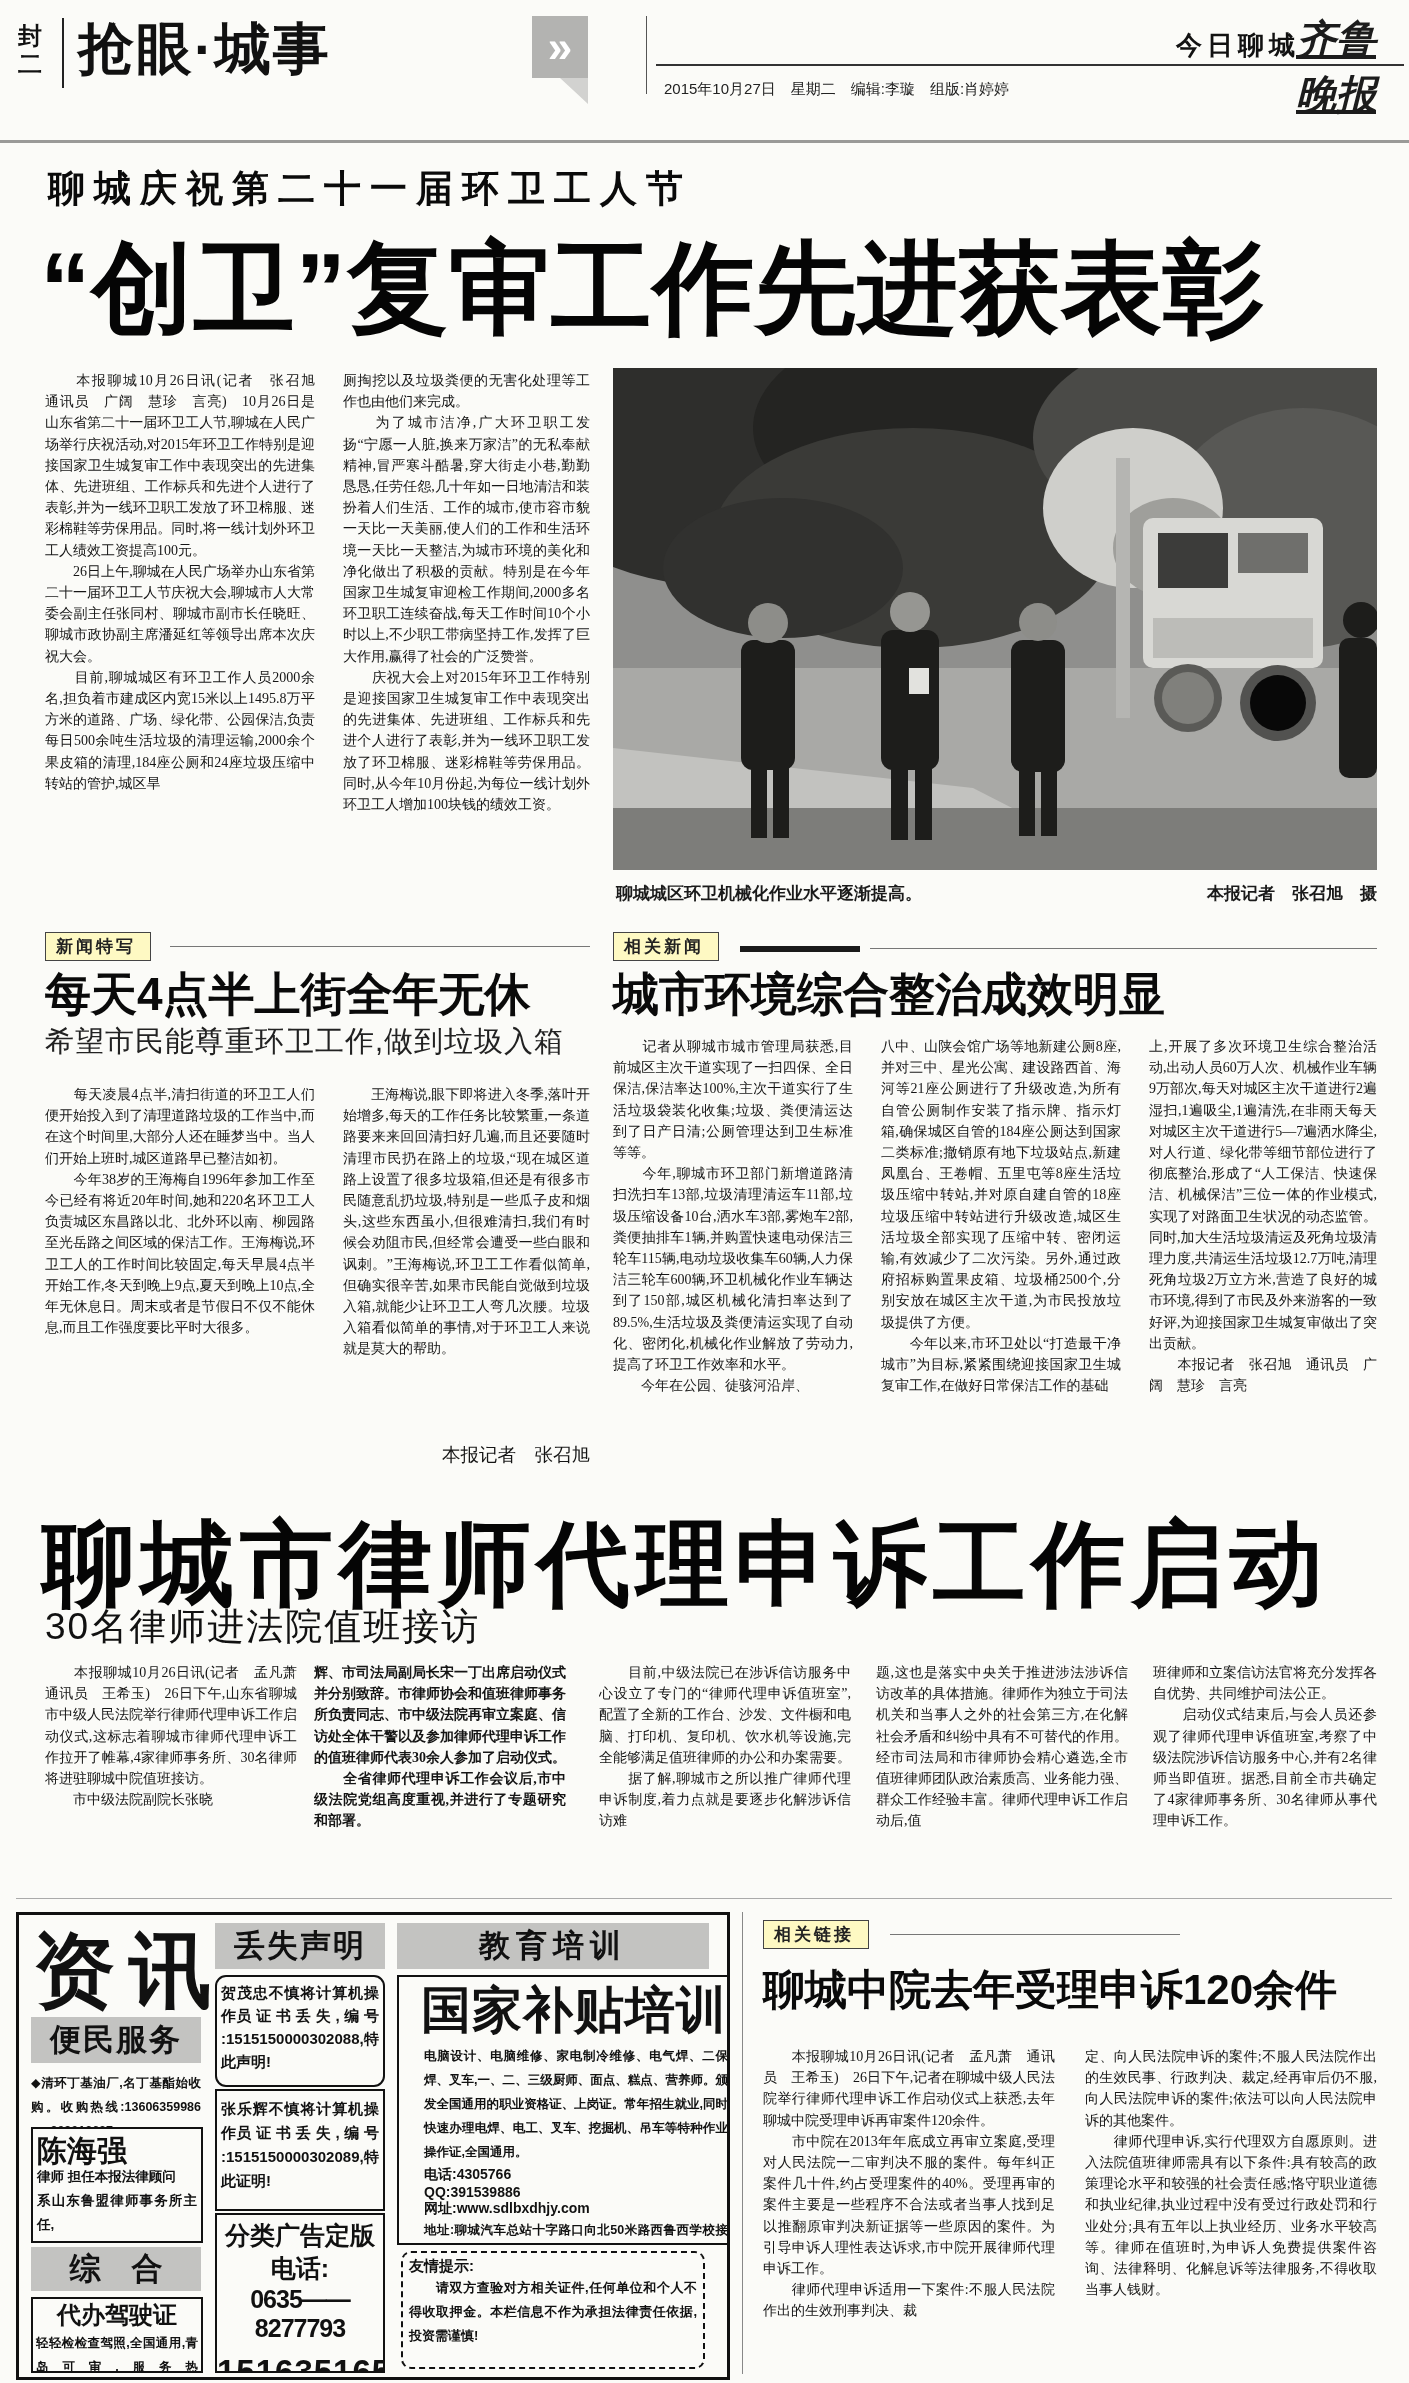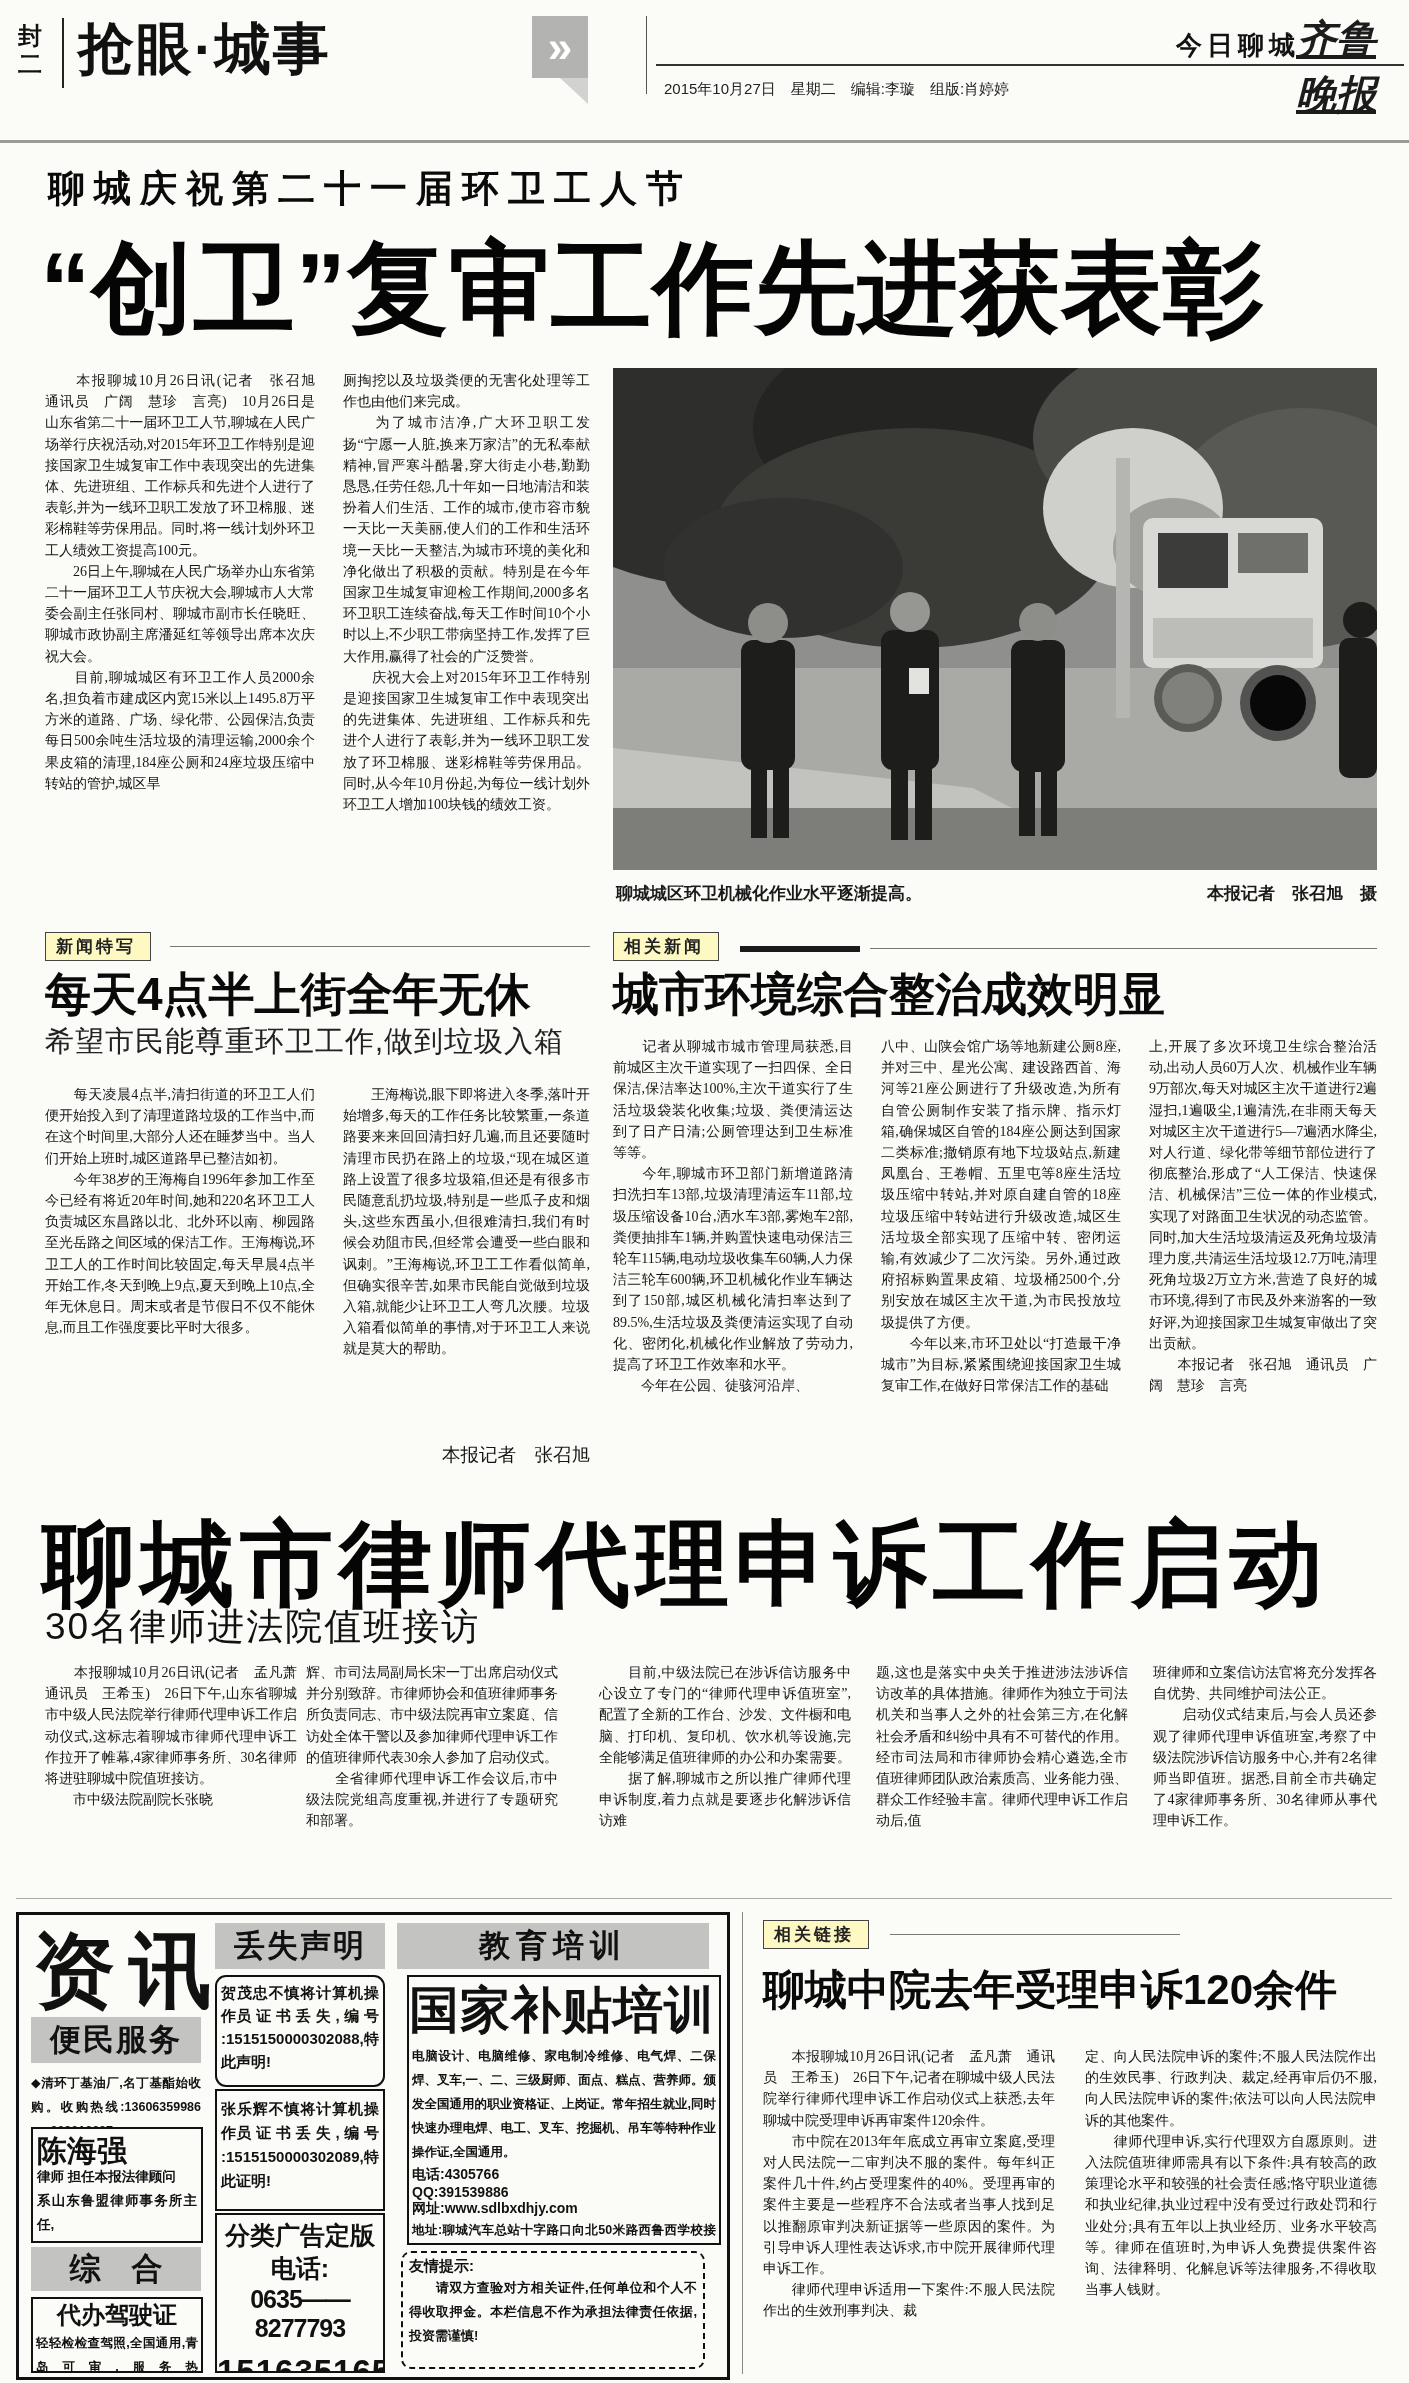--- a/index.html
+++ b/index.html
@@ -120,21 +120,21 @@
 　　今年在公园、徒骇河沿岸、</div>
   <div class="colTxt" style="left:881px;top:1036px;width:240px;height:430px;">八中、山陕会馆广场等地新建公厕8座,并对三中、星光公寓、建设路西首、海河等21座公厕进行了升级改造,为所有自管公厕制作安装了指示牌、指示灯箱,确保城区自管的184座公厕达到国家二类标准;撤销原有地下垃圾站点,新建凤凰台、王卷帽、五里屯等8座生活垃圾压缩中转站,并对原自建自管的18座垃圾压缩中转站进行升级改造,城区生活垃圾全部实现了压缩中转、密闭运输,有效减少了二次污染。另外,通过政府招标购置果皮箱、垃圾桶2500个,分别安放在城区主次干道,为市民投放垃圾提供了方便。
 　　今年以来,市环卫处以“打造最干净城市”为目标,紧紧围绕迎接国家卫生城复审工作,在做好日常保洁工作的基础</div>
   <div class="colTxt" style="left:1149px;top:1036px;width:228px;height:430px;">上,开展了多次环境卫生综合整治活动,出动人员60万人次、机械作业车辆9万部次,每天对城区主次干道进行2遍湿扫,1遍吸尘,1遍清洗,在非雨天每天对城区主次干道进行5—7遍洒水降尘,对人行道、绿化带等细节部位进行了彻底整治,形成了“人工保洁、快速保洁、机械保洁”三位一体的作业模式,实现了对路面卫生状况的动态监管。同时,加大生活垃圾清运及死角垃圾清理力度,共清运生活垃圾12.7万吨,清理死角垃圾2万立方米,营造了良好的城市环境,得到了市民及外来游客的一致好评,为迎接国家卫生城复审做出了突出贡献。
 　　本报记者　张召旭　通讯员　广阔　慧珍　言亮</div>
 
   <div class="abs lawHead" style="left:42px;top:1502px;">聊城市律师代理申诉工作启动</div>
   <div class="abs" style="left:45px;top:1602px;font-size:37px;color:#111;letter-spacing:2px;">30名律师进法院值班接访</div>
   <div class="colTxt" style="left:45px;top:1662px;width:252px;height:218px;">　　本报聊城10月26日讯(记者　孟凡萧　通讯员　王希玉)　26日下午,山东省聊城市中级人民法院举行律师代理申诉工作启动仪式,这标志着聊城市律师代理申诉工作拉开了帷幕,4家律师事务所、30名律师将进驻聊城中院值班接访。
 　　市中级法院副院长张晓</div>
-  <div class="colTxt" style="left:306px;top:1662px;width:252px;height:218px;">辉、市司法局副局长宋一丁出席启动仪式并分别致辞。市律师协会和值班律师事务所负责同志、市中级法院再审立案庭、信访处全体干警以及参加律师代理申诉工作的值班律师代表30余人参加了启动仪式。
+  <div class="colTxt" style="left:314px;top:1662px;width:252px;height:218px;font-weight:bold;">辉、市司法局副局长宋一丁出席启动仪式并分别致辞。市律师协会和值班律师事务所负责同志、市中级法院再审立案庭、信访处全体干警以及参加律师代理申诉工作的值班律师代表30余人参加了启动仪式。
 　　全省律师代理申诉工作会议后,市中级法院党组高度重视,并进行了专题研究和部署。</div>
   <div class="colTxt" style="left:599px;top:1662px;width:252px;height:218px;">　　目前,中级法院已在涉诉信访服务中心设立了专门的“律师代理申诉值班室”,配置了全新的工作台、沙发、文件橱和电脑、打印机、复印机、饮水机等设施,完全能够满足值班律师的办公和办案需要。
 　　据了解,聊城市之所以推广律师代理申诉制度,着力点就是要逐步化解涉诉信访难</div>
   <div class="colTxt" style="left:876px;top:1662px;width:252px;height:218px;">题,这也是落实中央关于推进涉法涉诉信访改革的具体措施。律师作为独立于司法机关和当事人之外的社会第三方,在化解社会矛盾和纠纷中具有不可替代的作用。经市司法局和市律师协会精心遴选,全市值班律师团队政治素质高、业务能力强、群众工作经验丰富。律师代理申诉工作启动后,值</div>
   <div class="colTxt" style="left:1153px;top:1662px;width:224px;height:218px;">班律师和立案信访法官将充分发挥各自优势、共同维护司法公正。
 　　启动仪式结束后,与会人员还参观了律师代理申诉值班室,考察了中级法院涉诉信访服务中心,并有2名律师当即值班。据悉,目前全市共确定了4家律师事务所、30名律师从事代理申诉工作。</div>
 
   <div class="rule" style="left:16px;top:1898px;width:1376px;height:1px;background:#aaa;"></div>
 
   <div class="adBox" style="left:16px;top:1912px;width:708px;height:462px;border-width:3px;">
@@ -162,21 +162,21 @@
     <div class="adBox" style="left:196px;top:174px;width:166px;height:118px;border-width:2px;">
       <div class="adSmall" style="padding:6px 4px;font-size:15px;line-height:24px;font-weight:bold;">张乐辉不慎将计算机操作员 证 书 丢 失 , 编 号 :1515150000302089,特此证明!</div>
     </div>
     <div class="adBox" style="left:196px;top:298px;width:166px;height:156px;border-width:2px;text-align:center;">
       <div style="font-size:25px;font-weight:bold;margin-top:4px;">分类广告定版电话:</div>
       <div style="font-size:25px;font-weight:bold;margin-top:0;letter-spacing:-1px;">0635——8277793</div>
       <div style="font-size:33px;font-weight:bold;margin-top:10px;letter-spacing:1px;">15163516508</div>
     </div>
 
     <div class="grayBar" style="left:378px;top:8px;width:312px;height:46px;font-size:31px;letter-spacing:6px;">教育培训</div>
-    <div class="adBox" style="left:388px;top:60px;width:310px;height:266px;border-width:2px;">
+    <div class="adBox" style="left:378px;top:60px;width:310px;height:266px;border-width:2px;padding-left:22px;">
       <div style="font-size:50px;font-weight:bold;white-space:nowrap;letter-spacing:1px;">国家补贴培训</div>
       <div class="adSmall" style="padding:0 3px;font-weight:bold;">电脑设计、电脑维修、家电制冷维修、电气焊、二保焊、叉车,一、二、三级厨师、面点、糕点、营养师。颁发全国通用的职业资格证、上岗证。常年招生就业,同时快速办理电焊、电工、叉车、挖掘机、吊车等特种作业操作证,全国通用。</div>
       <div style="font-size:14px;font-weight:bold;padding:2px 3px 0;">电话:4305766</div>
       <div style="font-size:14px;font-weight:bold;padding:0 3px;">QQ:391539886</div>
       <div style="font-size:14px;font-weight:bold;padding:0 3px;">网址:www.sdlbxdhjy.com</div>
       <div class="adSmall" style="padding:0 3px;font-weight:bold;">地址:聊城汽车总站十字路口向北50米路西鲁西学校接待</div>
     </div>
     <div class="abs" style="left:382px;top:336px;width:300px;height:114px;border:2.5px dashed #111;border-radius:10px;">
       <div style="font-size:15px;font-weight:bold;padding:4px 6px 0;">友情提示:</div>
       <div class="adSmall" style="padding:0 6px;font-size:13px;font-weight:bold;">　　请双方查验对方相关证件,任何单位和个人不得收取押金。本栏信息不作为承担法律责任依据,投资需谨慎!</div>

